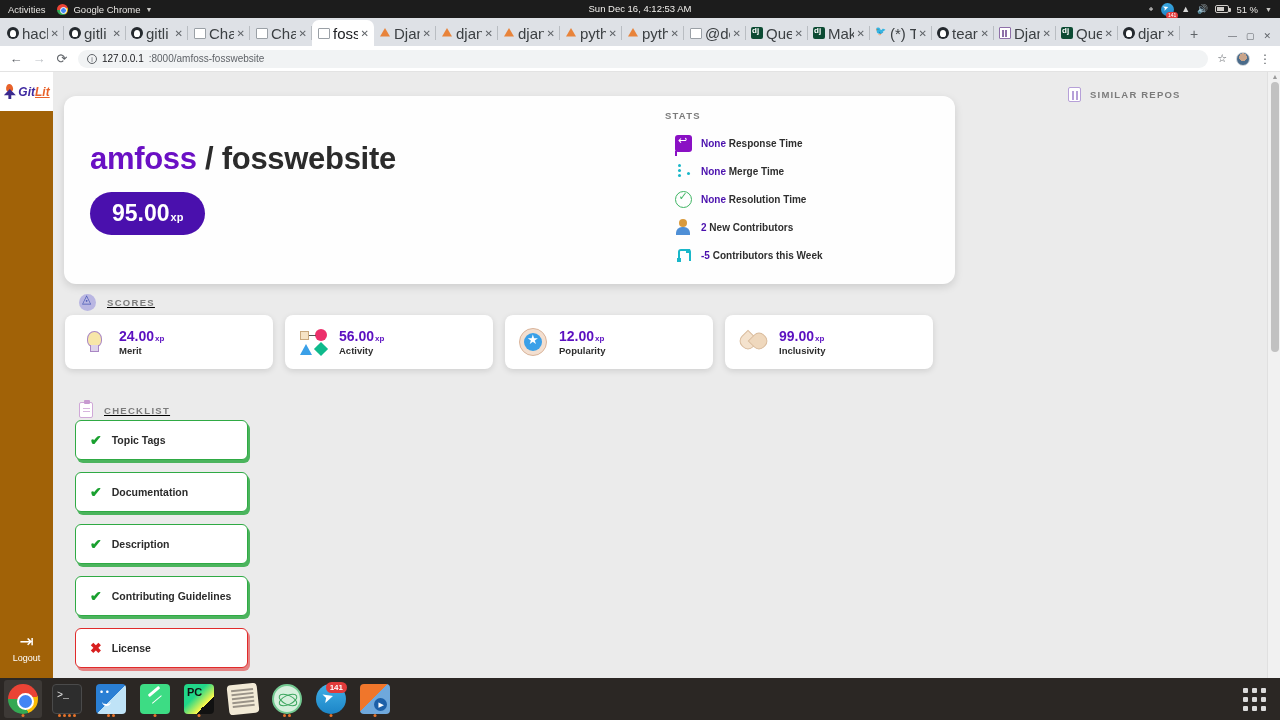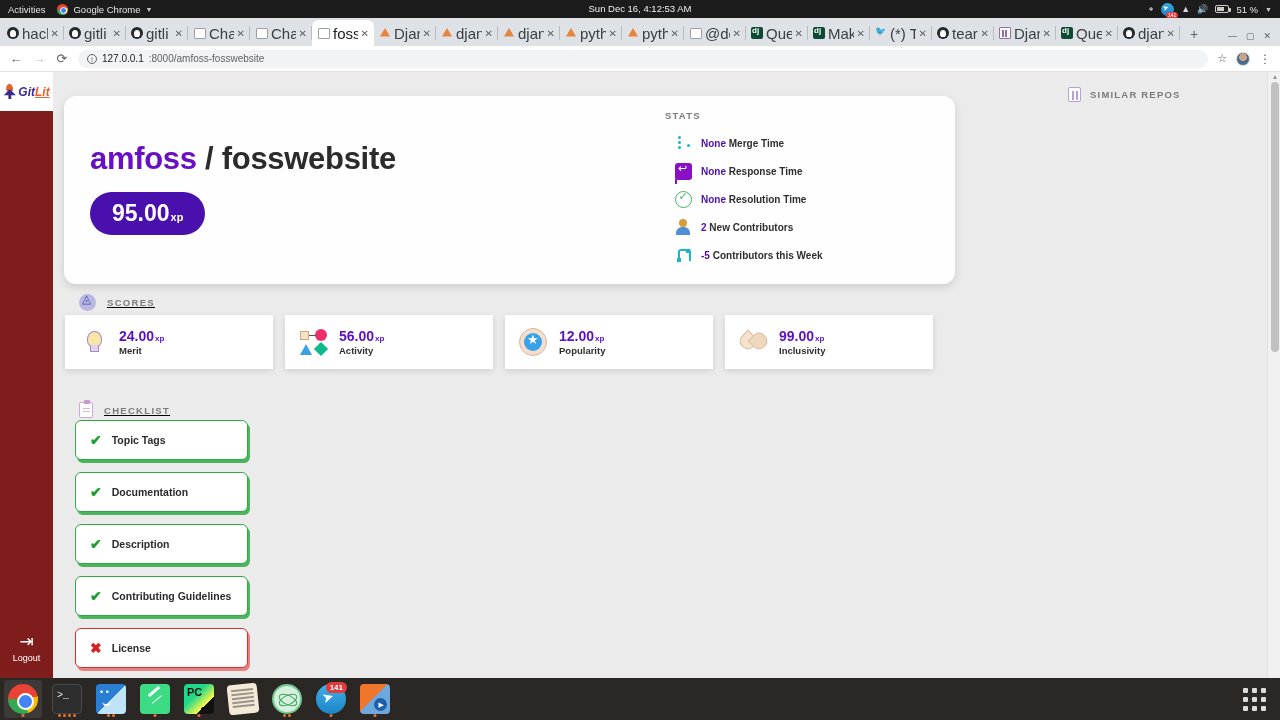--- a/index.html
+++ b/index.html
@@ -171,21 +171,21 @@
     background: #c1c1c1; border-radius: 4px;
   }
   .scroll-up {
     position: absolute; left: 3px; top: 1px; width: 8px; height: 8px;
     color: #9a9a9a; font-size: 7px; text-align: center; line-height: 8px;
   }
 
   
   .sidebar {
     position: absolute; left: 0; top: 0; width: 53px; height: 606px;
-    background: #7f1d1d; display: flex; flex-direction: column; align-items: center;
+    background: #a16207; display: flex; flex-direction: column; align-items: center;
   }
   .logo-box {
     width: 53px; height: 39px; background: #fff;
     display: flex; align-items: center; justify-content: center; gap: 2px;
   }
   .flame {
     width: 13px; height: 15px; position: relative;
   }
   .flame .tip {
     position: absolute; left: 3px; top: 0; width: 7px; height: 8px;
@@ -317,21 +317,21 @@
   }
   .clip-ic::after {
     content: ""; position: absolute; left: 2.5px; top: 5px; width: 7px; height: 1.4px;
     background: #d7b5de; box-shadow: 0 3px 0 #d7b5de;
   }
 
   .score-cards {
     position: absolute; left: 12px; top: 243px; display: flex; gap: 12px;
   }
   .score-card {
-    width: 208px; height: 54px; background: #fff; border-radius: 0;
+    width: 208px; height: 54px; background: #fff; border-radius: 8px;
     box-shadow: 0 2px 6px rgba(0,0,0,.12);
     display: flex; align-items: center; gap: 12px; padding: 0 14px;
   }
   .score-ic { width: 28px; height: 28px; flex: 0 0 28px; position: relative; }
   .score-val { display: flex; align-items: baseline; gap: 1px; }
   .score-val .v { font-size: 14px; font-weight: bold; color: #5b10c0; }
   .score-val .u { font-size: 8px; font-weight: bold; color: #5b10c0; }
   .score-lbl { font-size: 9.5px; font-weight: bold; color: #2e2e2e; margin-top: 1px; }
 
   .ic-merit::before {
@@ -675,26 +675,26 @@
         </div>
         <div class="xp-pill">
           <span class="v">95.00</span>
           <span class="u">xp</span>
         </div>
 
         <div class="stats">
           <div class="stats-head">STATS</div>
           <div id="stats-list">
               <div class="stat-row">
+                <span class="stat-ic ic-resp"></span>
+                <span class="stat-txt"><span class="n">None</span> <span>Response Time</span></span>
+              </div>
+              <div class="stat-row">
                 <span class="stat-ic ic-merge"></span>
                 <span class="stat-txt"><span class="n">None</span> <span>Merge Time</span></span>
-              </div>
-              <div class="stat-row">
-                <span class="stat-ic ic-resp"></span>
-                <span class="stat-txt"><span class="n">None</span> <span>Response Time</span></span>
               </div>
               <div class="stat-row">
                 <span class="stat-ic ic-res"></span>
                 <span class="stat-txt"><span class="n">None</span> <span>Resolution Time</span></span>
               </div>
               <div class="stat-row">
                 <span class="stat-ic ic-contrib"></span>
                 <span class="stat-txt"><span class="n">2</span> <span>New Contributors</span></span>
               </div>
               <div class="stat-row">

